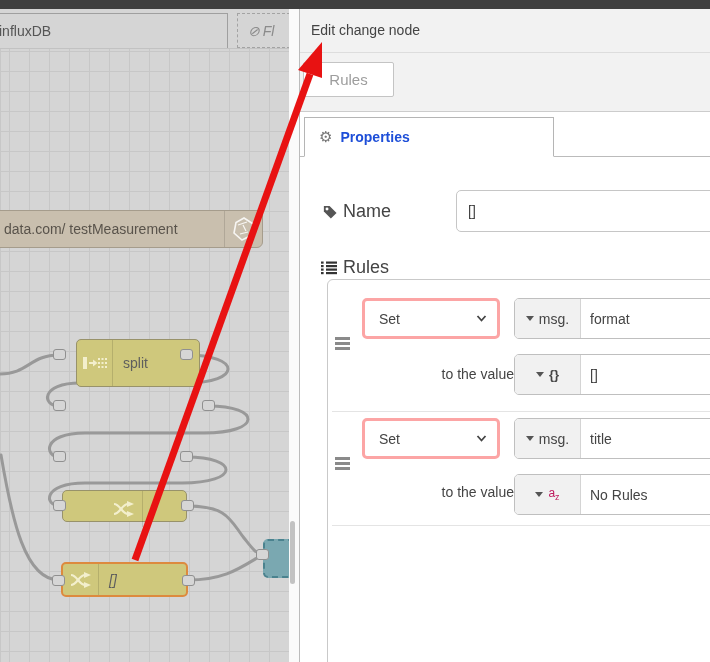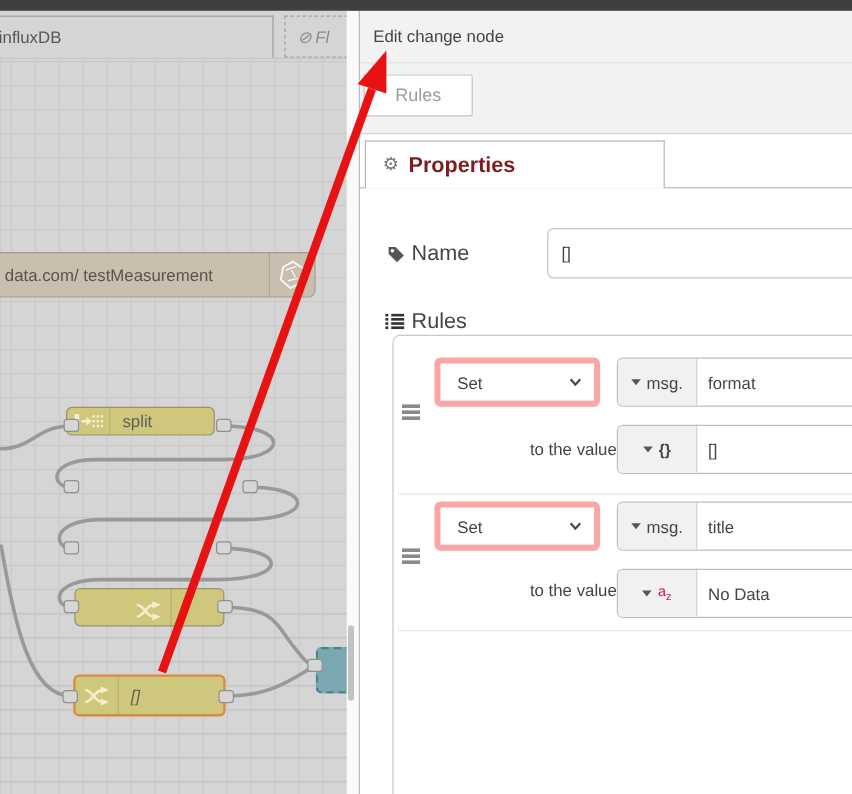--- a/index.html
+++ b/index.html
@@ -47,28 +47,28 @@
   .panel { position: absolute; left: 299px; top: 9px; right: 0; bottom: 0; background: #fff; border-left: 1px solid #bbb; z-index: 4; overflow: hidden; }
   .tray-header { position: absolute; left: 0; right: 0; top: 0; height: 44px; background: #f2f2f2; border-bottom: 1px solid #ddd; }
   .tray-title { font-size: 14px; font-weight: normal; color: #444; line-height: 43px; padding-left: 11px; }
   .tray-toolbar { position: absolute; left: 0; right: 0; top: 44px; height: 59px; background: #f2f2f2; border-bottom: 1px solid #ccc; }
   .btn-delete { position: absolute; left: 3px; top: 9px; width: 91px; height: 35px; background: #fff; border: 1px solid #c4c4c4;
     border-radius: 2px; color: #9d9d9d; font-size: 15px; font-family: "Liberation Sans", sans-serif; }
   .tabrow { position: absolute; left: 0; right: 0; top: 103px; height: 45px; background: #fff; border-bottom: 1px solid #bbb; }
   .tab-properties { position: absolute; left: 4px; bottom: -1px; width: 250px; height: 40px; background: #fff;
     border: 1px solid #b5b5b5; border-bottom: 1px solid #fff; display: flex; align-items: center; gap: 8px; padding-left: 14px; }
   .tab-properties .gear { color: #777; font-size: 15px; }
-  .tab-properties .tlabel { font-size: 18px; font-weight: bold; color: #7f1d1d; }
+  .tab-properties .tlabel { font-size: 14px; font-weight: bold; color: #1d4ed8; }
 
   .form-label { position: absolute; display: flex; align-items: center; gap: 6px; font-size: 18px; color: #444; }
   .input { position: absolute; height: 42px; background: #fff; border: 1px solid #c6c6c6; border-radius: 5px;
     font-size: 14px; color: #444; display: flex; align-items: center; padding-left: 11px; }
 
   .rules-box { position: absolute; left: 27px; top: 270px; right: -2px; bottom: -2px; border: 1px solid #c9c9c9; border-radius: 6px 0 0 0; background: #fff; }
-  .sel { position: absolute; left: 34px; width: 138px; height: 41px; border: 5px solid #fca5a5; border-radius: 5px; background: #fff;
+  .sel { position: absolute; left: 34px; width: 138px; height: 41px; border: 3px solid #fca5a5; border-radius: 5px; background: #fff;
     display: flex; align-items: center; font-size: 14px; color: #444; padding: 0 10px 0 14px; }
   .sel svg { margin-left: auto; }
   .tinput { position: absolute; left: 186px; right: -2px; height: 41px; border: 1px solid #bfbfbf; border-radius: 5px 0 0 5px;
     background: #fff; display: flex; align-items: stretch; overflow: hidden; }
   .tprefix { flex: 0 0 66px; background: #f1f1f1; border-right: 1px solid #d4d4d4; display: flex; align-items: center; justify-content: center; gap: 5px;
     font-size: 14px; color: #444; }
   .caret { width: 0; height: 0; border-left: 4px solid transparent; border-right: 4px solid transparent; border-top: 5px solid #555; }
   .tbody { display: flex; align-items: center; padding-left: 9px; font-size: 14px; color: #444; }
   .json-ic { font-weight: bold; font-size: 13px; color: #444; }
   .az-ic { font-size: 12px; color: #be185d; }
@@ -113,21 +113,21 @@
     <div class="node influx" style="left:-122px; top:201px; width:385px; height:38px;">
       <span class="nlabel">data.com/ testMeasurement</span>
       <span class="icon-box">
         <svg width="26" height="26" viewBox="0 0 26 26" fill="none" stroke="rgba(255,255,255,0.85)" stroke-width="1.6">
           <polygon points="13,2 23,8.5 21,19 11,24 3,17 5,6.5"></polygon>
           <path d="M7,9 L16,6 M9,18 L17,16 M12,9 L15,15" stroke-width="1.2"></path>
         </svg>
       </span>
     </div>
 
-    <div class="node" style="left:55px; top:330px; width:124px; height:24px;">
+    <div class="node" style="left:76px; top:330px; width:124px; height:48px;">
       <span class="icon-box">
         <svg width="24" height="16" viewBox="0 0 24 16" fill="#f3efcd">
           <rect x="0" y="2" width="4" height="12"></rect>
           <rect x="6" y="7" width="5" height="2"></rect>
           <polygon points="10,4.5 14.5,8 10,11.5"></polygon>
           <rect x="15" y="3" width="2" height="2"></rect>
             <rect x="18.5" y="3" width="2" height="2"></rect>
             <rect x="22" y="3" width="2" height="2"></rect>
           <rect x="15" y="7" width="2" height="2"></rect>
             <rect x="18.5" y="7" width="2" height="2"></rect>
@@ -278,21 +278,21 @@
           <span>msg.</span>
         </span>
         <span class="tbody">title</span>
       </div>
       <div class="to-label" style="top:204px;">to the value</div>
       <div class="tinput" style="top:194px;">
         <span class="tprefix">
           <span class="caret"></span>
           <span class="az-ic"><span>a</span><sub>z</sub></span>
         </span>
-        <span class="tbody">No Data</span>
+        <span class="tbody">No Rules</span>
       </div>
       <div class="rule-divider" style="top:245px;"></div>
     </div>
   </div>
 
   <svg class="arrow-overlay" width="710" height="662" viewBox="0 0 710 662">
     <line x1="135" y1="560" x2="310" y2="74" stroke="#e81212" stroke-width="7"></line>
     <polygon points="322,42 322,78 298,70" fill="#e81212"></polygon>
   </svg>
 

